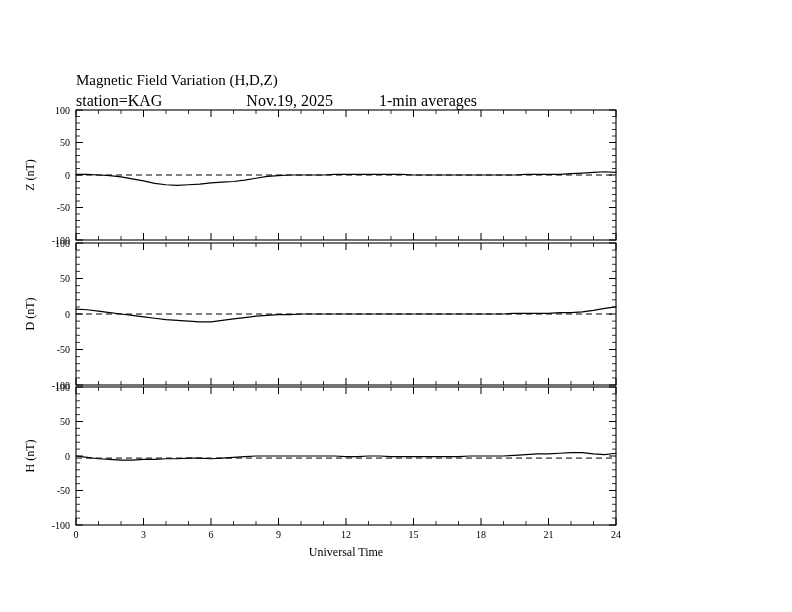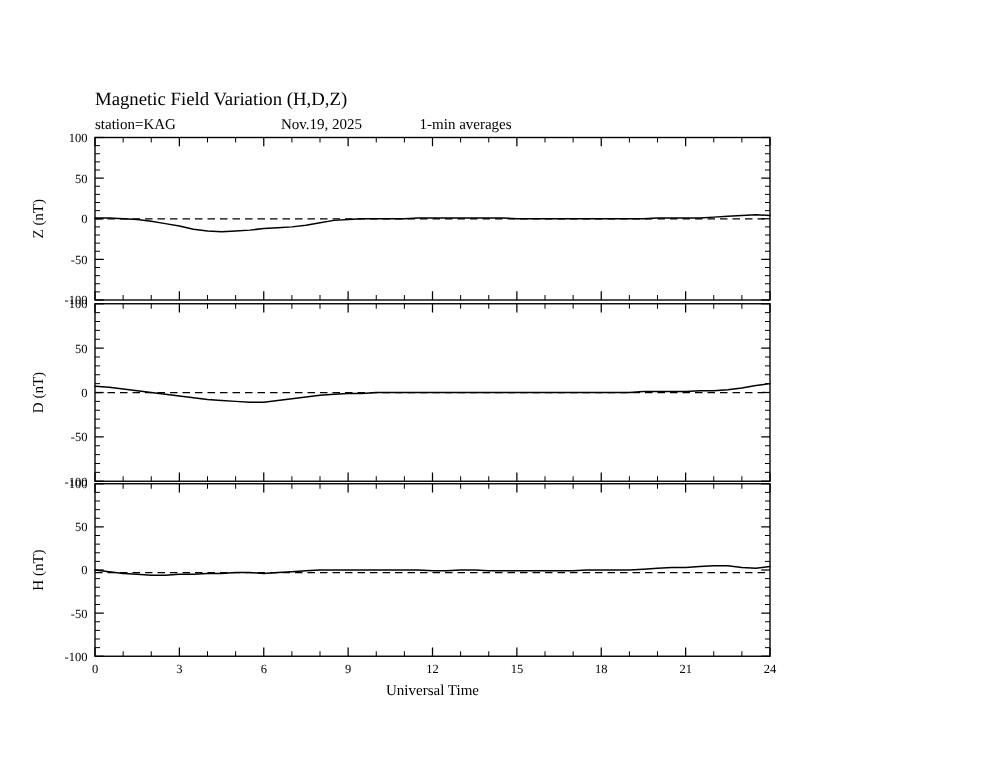--- a/index.html
+++ b/index.html
@@ -26,21 +26,21 @@
     left: 76px;
     top: 72px;
     font-size: 15px;
     font-family: "Liberation Serif", serif;
     white-space: nowrap;
   }
   .subtitle {
     position: absolute;
     left: 76px;
     top: 92px;
-    font-size: 12px;
+    font-size: 16px;
     font-family: "Liberation Serif", serif;
     white-space: nowrap;
   }
   .subtitle .sub-station { margin-right: 84px; }
   .subtitle .sub-date { margin-right: 46px; }
   svg { display: block; }
   text {
     font-family: "Liberation Serif", serif;
     fill: #000000;
   }

